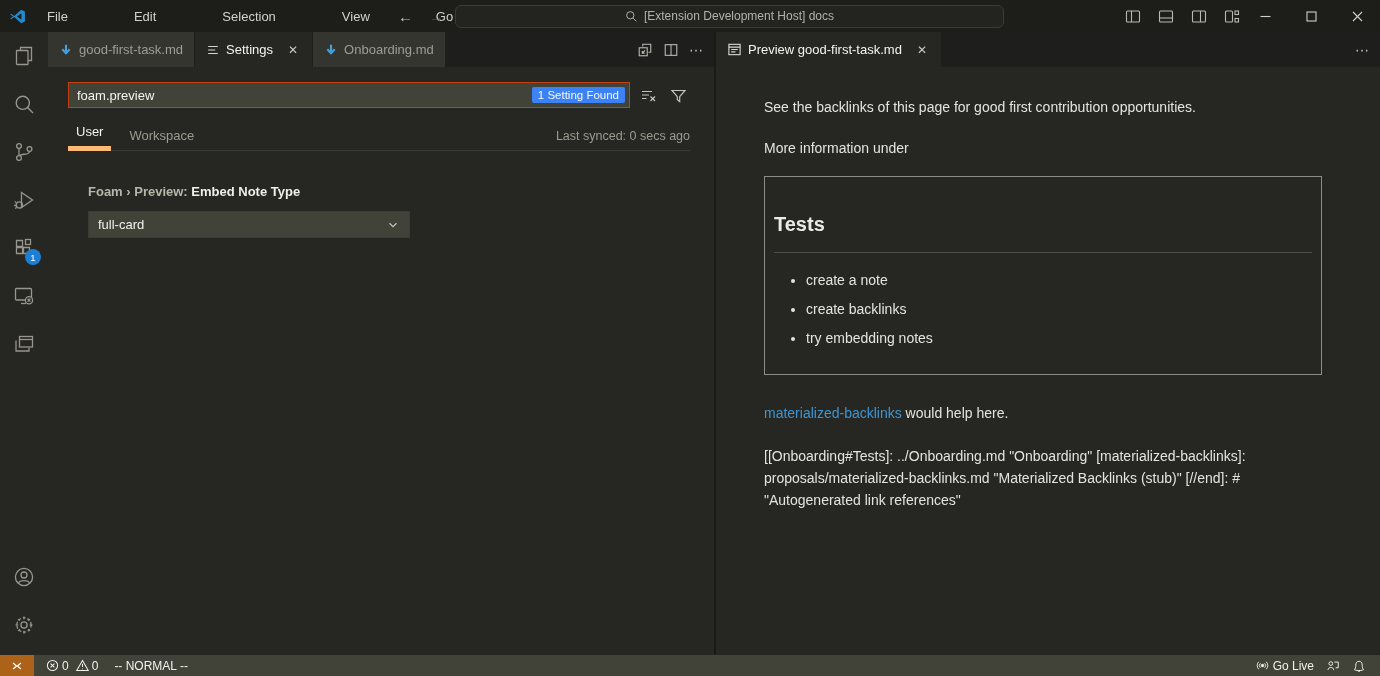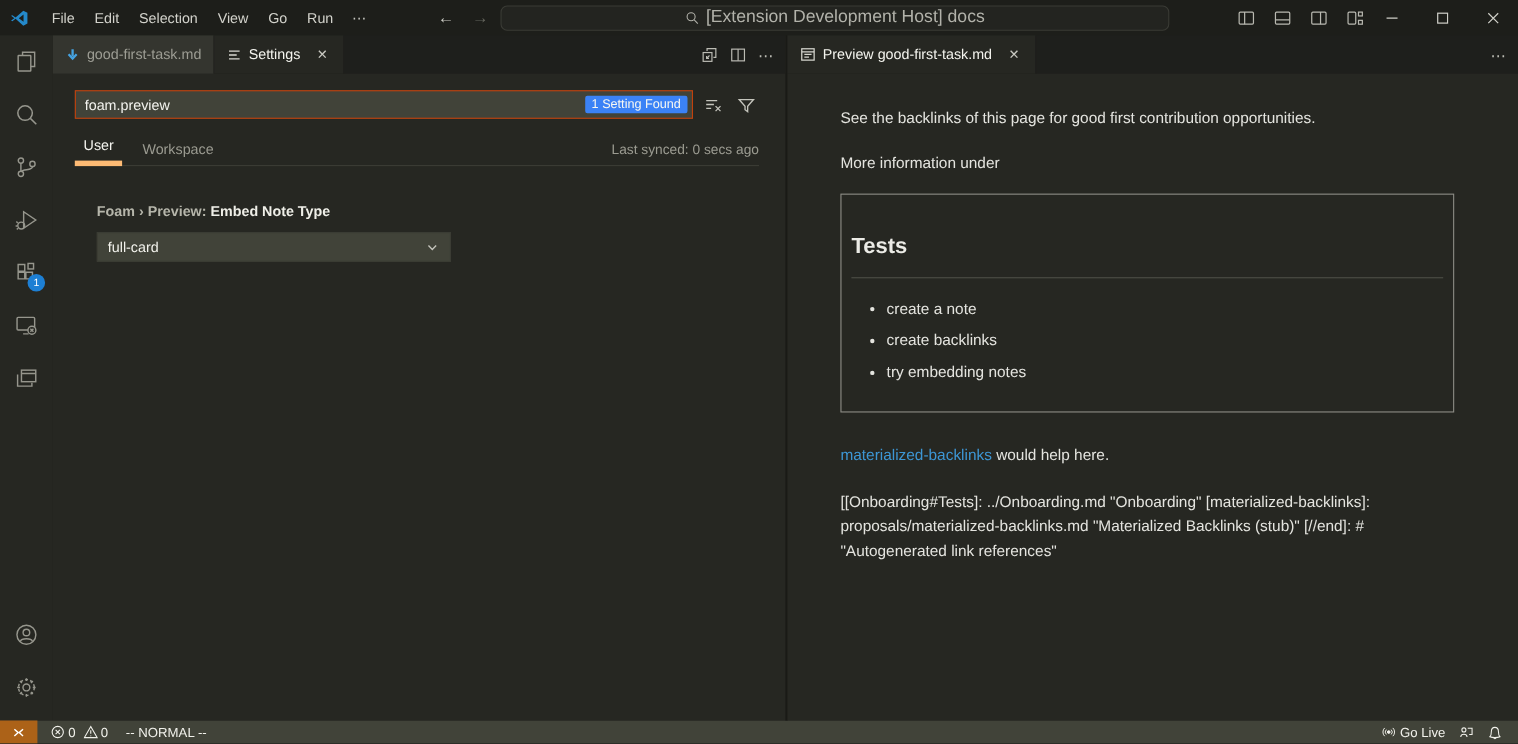--- a/index.html
+++ b/index.html
@@ -8,29 +8,29 @@
     font-family: "Liberation Sans", sans-serif;
     background:#262722; color:#e6e6e1;
     -webkit-font-smoothing: antialiased;
   }
   svg { display:block; }
 
   
   .titlebar{ height:32px; background:#1d1e1a; display:flex; align-items:center;
     position:relative; font-size:13px; color:#d2d2cb; }
   .vslogo{ margin:0 12px 0 9px; }
-  .menus{ display:flex; align-items:center; }
+  .menus{ display:flex; align-items:center;gap:48px; }
   .menu-item{ padding:3px 9px; border-radius:5px; cursor:default; color:#d2d2cb; }
   .menu-more{ padding:3px 8px; color:#c8c8c1; }
   .navarrows{ position:absolute; left:398px; top:0; height:32px; display:flex; gap:16px; align-items:center; font-size:15px; }
   .nav-back{ color:#c9c9c2; } .nav-fwd{ color:#63645c; }
-  .cmdcenter{ position:absolute; left:455px; top:4.5px; width:608px; height:23px;
+  .cmdcenter{ position:absolute; left:455px; top:4.5px; width:549px; height:23px;
     background:#232420; border:1px solid #3a3b35; border-radius:6px;
     display:flex; align-items:center; justify-content:center; gap:6px;
-    color:#b2b2aa; font-size:16px; }
+    color:#b2b2aa; font-size:12px; }
   .layoutctrls{ position:absolute; right:136px; top:0; height:32px; display:flex; align-items:center; gap:9px; color:#b9b9b1; }
   .layoutctrls .lc{ padding:4px; border-radius:4px; }
   .winctrls{ position:absolute; right:0; top:0; height:32px; display:flex; }
   .winbtn{ width:46px; height:32px; display:flex; align-items:center; justify-content:center; color:#cfcfc8; }
 
   
   .main{ display:flex; height:623px; }
 
   .activitybar{ width:48px; background:#262722; display:flex; flex-direction:column; align-items:center; }
   .ab-icon{ width:48px; height:48px; display:flex; align-items:center; justify-content:center;
@@ -259,20 +259,29 @@
       </div>
       <div class="tab active">
         <span>
           <svg width="14" height="14" viewBox="0 0 16 16" fill="none" stroke="#d6d6cf" stroke-width="1.3">
               <path d="M2.5 4h11M2.5 8h8M2.5 12h11"></path>
             </svg>
         </span>
         <span>Settings</span>
         <span class="tab-close">✕</span>
       </div>
+      <div class="tab">
+        <span>
+          <svg width="14" height="14" viewBox="0 0 16 16" fill="none" stroke="#45a2e0" stroke-width="2.4">
+              <path d="M8 2v7.5"></path>
+              <path d="M3.8 7.2 8 11.6l4.2-4.4"></path>
+            </svg>
+        </span>
+        <span>Onboarding.md</span>
+      </div>
       <div class="tabstrip-actions">
         <span class="ta">
           <svg width="16" height="16" viewBox="0 0 18 18" fill="none" stroke="currentColor" stroke-width="1.2">
               <path d="M6.5 5V2.5h9v9H13"></path>
               <rect x="2.5" y="6.5" width="9" height="9"></rect>
               <path d="M9 9.5 6 12.5M6 10v2.5h2.5"></path>
             </svg>
         </span>
         <span class="ta">
           <svg width="16" height="16" viewBox="0 0 18 18" fill="none" stroke="currentColor" stroke-width="1.2">

